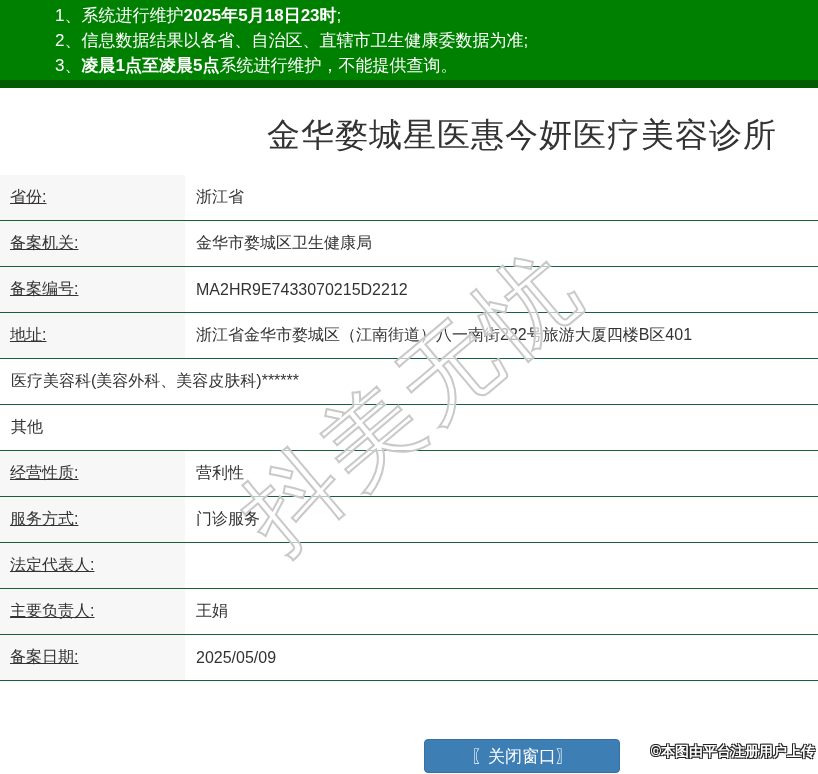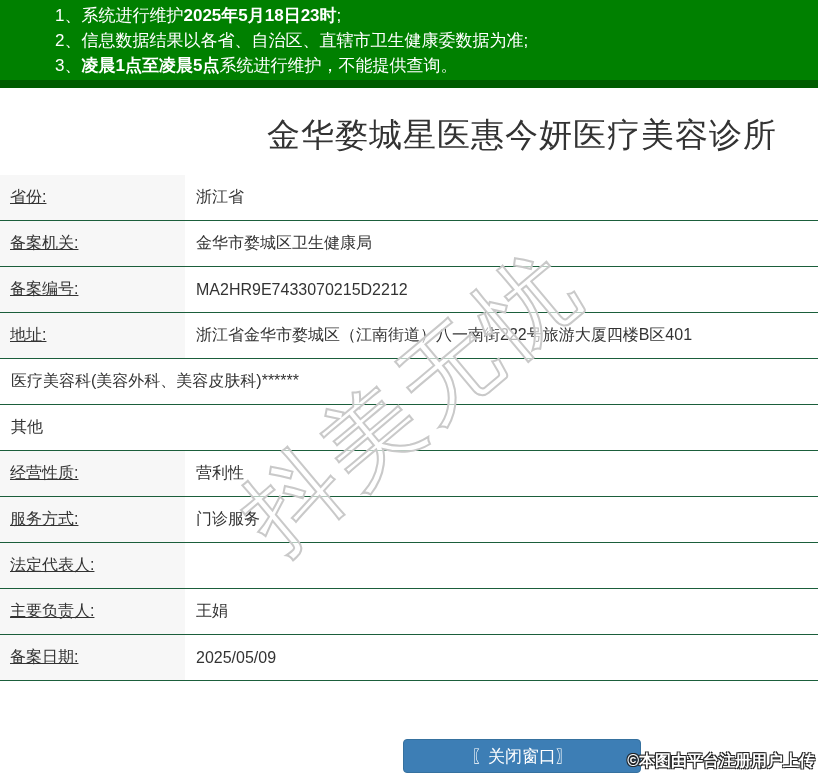--- a/index.html
+++ b/index.html
@@ -56,21 +56,21 @@
   }
   .t-row .value {
     display: flex;
     align-items: center;
     padding-left: 11px;
   }
 
   
   .footer { margin-top: 58px; text-align: center; }
   .close-btn {
-    width: 238px; height: 34px;
+    width: 196px; height: 34px;
     background: #3d7eb5;
     border: 1px solid #36719f;
     border-radius: 4px;
     color: #ffffff;
     font-size: 17px;
     font-family: inherit;
     cursor: pointer;
   }
 
   
@@ -85,22 +85,22 @@
     color: rgba(255,255,255,0.65);
     -webkit-text-stroke: 2px #c9c9c9;
     pointer-events: none;
     z-index: 5;
     white-space: nowrap;
   }
 
   
   .copyright {
     position: absolute;
-    right: 3px; bottom: 2px;
-    font-size: 16px;
+    right: 3px; bottom: 13px;
+    font-size: 14px;
     font-weight: 700;
     color: #ffffff;
     text-shadow: -1px -1px 0 #222, 1px -1px 0 #222, -1px 1px 0 #222, 1px 1px 0 #222;
     z-index: 6;
     white-space: nowrap;
   }
 </style>
 </head>
 <body>
 

